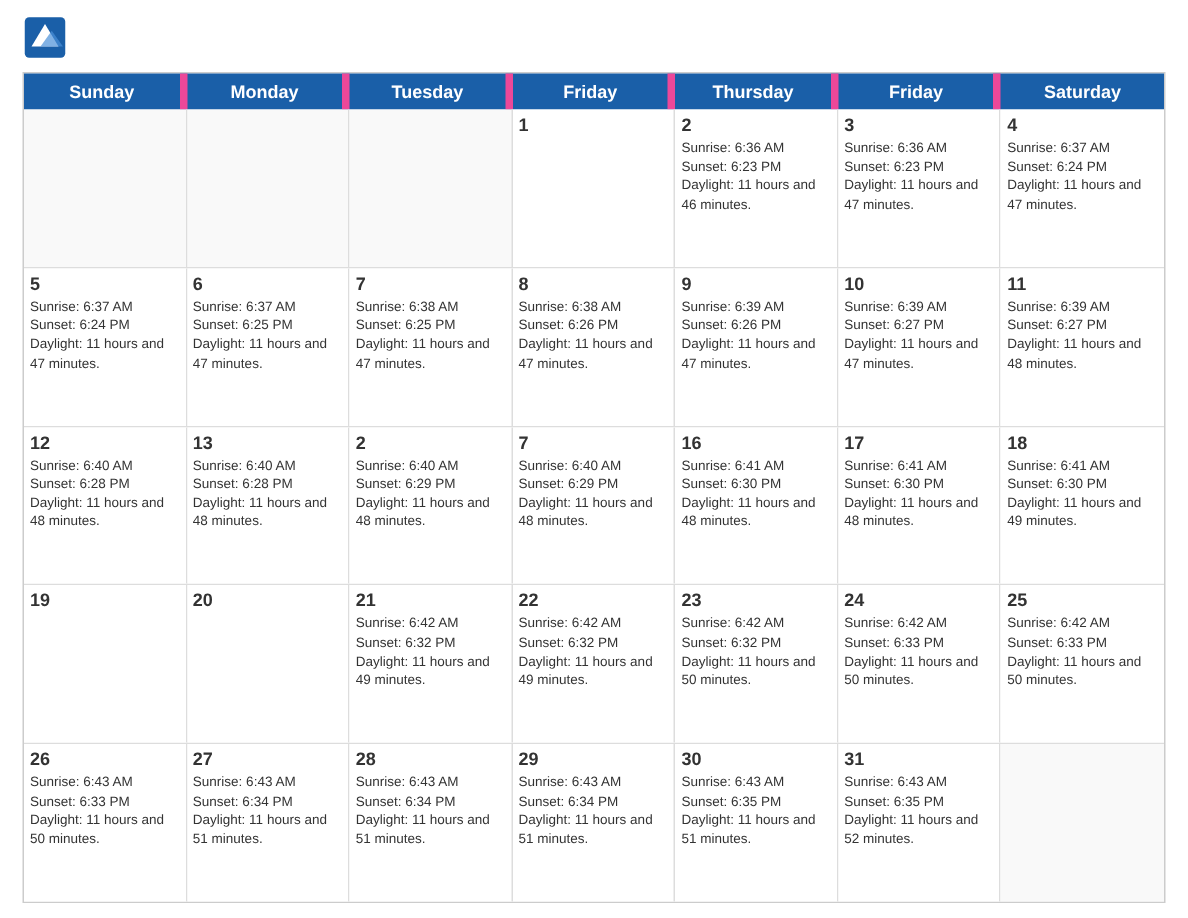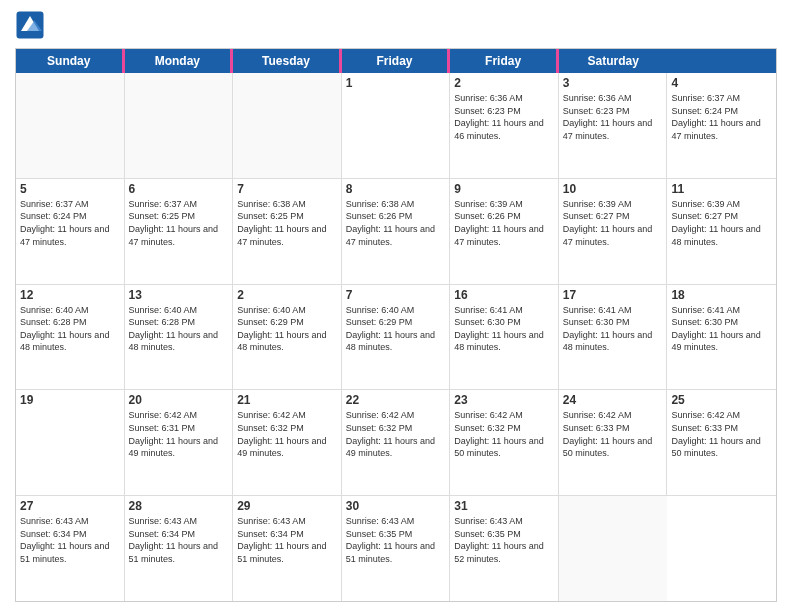--- a/index.html
+++ b/index.html
@@ -63,21 +63,21 @@
       display: grid;
       grid-template-columns: repeat(7, 1fr);
       background: #1a5fa8;
     }
     .day-header {
       color: #fff;
       font-size: 12px;
       font-weight: bold;
       text-align: center;
       padding: 5px 2px;
-      border-right: 3px solid #ec4899;
+      border-right: 5px solid #ec4899;
     }
     .day-header:last-child { border-right: none; }
     .calendar-body {
       flex: 1;
       display: flex;
       flex-direction: column;
     }
     .week-row {
       display: grid;
       grid-template-columns: repeat(7, 1fr);
@@ -128,20 +128,21 @@
       <div class="location"></div>
     </div>
   </div>
 
   <div class="calendar">
     <div class="calendar-header" id="cal-header">
         <div class="day-header">Sunday</div>
         <div class="day-header">Monday</div>
         <div class="day-header">Tuesday</div>
         <div class="day-header">Friday</div>
+        <div class="day-header">Thursday</div>
         <div class="day-header">Friday</div>
         <div class="day-header">Saturday</div>
       </div>
     <div class="calendar-body" id="cal-body">
         <div class="week-row">
           <div class="day-cell empty"></div>
           <div class="day-cell empty"></div>
           <div class="day-cell empty"></div>
           <div class="day-cell">
             <span class="day-number">1</span>
@@ -252,23 +253,20 @@
 Sunset: 6:30 PM
 Daylight: 11 hours and 49 minutes.</div>
           </div>
         </div>
         <div class="week-row">
           <div class="day-cell">
             <span class="day-number">19</span>
           </div>
           <div class="day-cell">
             <span class="day-number">20</span>
-            <div class="day-info">Sunrise: 6:42 AM
-Sunset: 6:31 PM
-Daylight: 11 hours and 49 minutes.</div>
           </div>
           <div class="day-cell">
             <span class="day-number">21</span>
             <div class="day-info">Sunrise: 6:42 AM
 Sunset: 6:32 PM
 Daylight: 11 hours and 49 minutes.</div>
           </div>
           <div class="day-cell">
             <span class="day-number">22</span>
             <div class="day-info">Sunrise: 6:42 AM
@@ -288,20 +286,26 @@
 Daylight: 11 hours and 50 minutes.</div>
           </div>
           <div class="day-cell">
             <span class="day-number">25</span>
             <div class="day-info">Sunrise: 6:42 AM
 Sunset: 6:33 PM
 Daylight: 11 hours and 50 minutes.</div>
           </div>
         </div>
         <div class="week-row">
+          <div class="day-cell">
+            <span class="day-number">26</span>
+            <div class="day-info">Sunrise: 6:43 AM
+Sunset: 6:33 PM
+Daylight: 11 hours and 50 minutes.</div>
+          </div>
           <div class="day-cell">
             <span class="day-number">27</span>
             <div class="day-info">Sunrise: 6:43 AM
 Sunset: 6:34 PM
 Daylight: 11 hours and 51 minutes.</div>
           </div>
           <div class="day-cell">
             <span class="day-number">28</span>
             <div class="day-info">Sunrise: 6:43 AM
 Sunset: 6:34 PM

